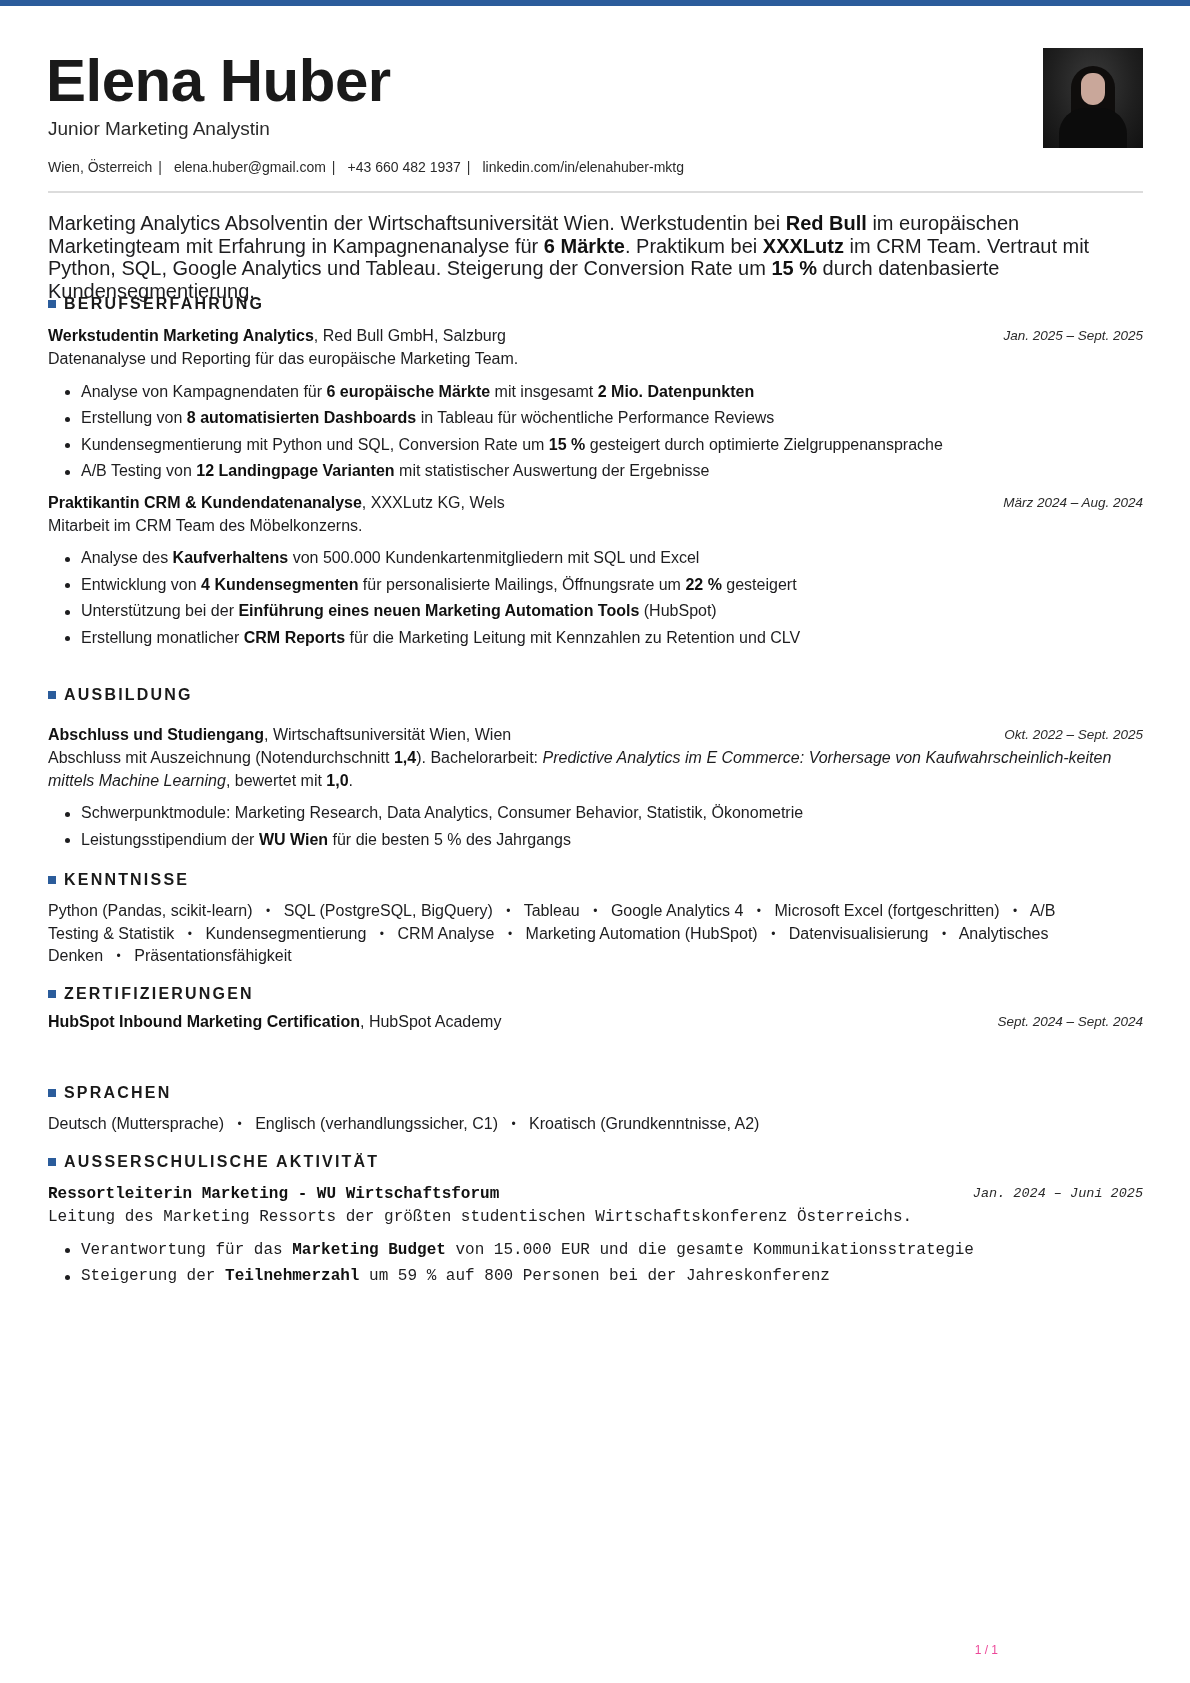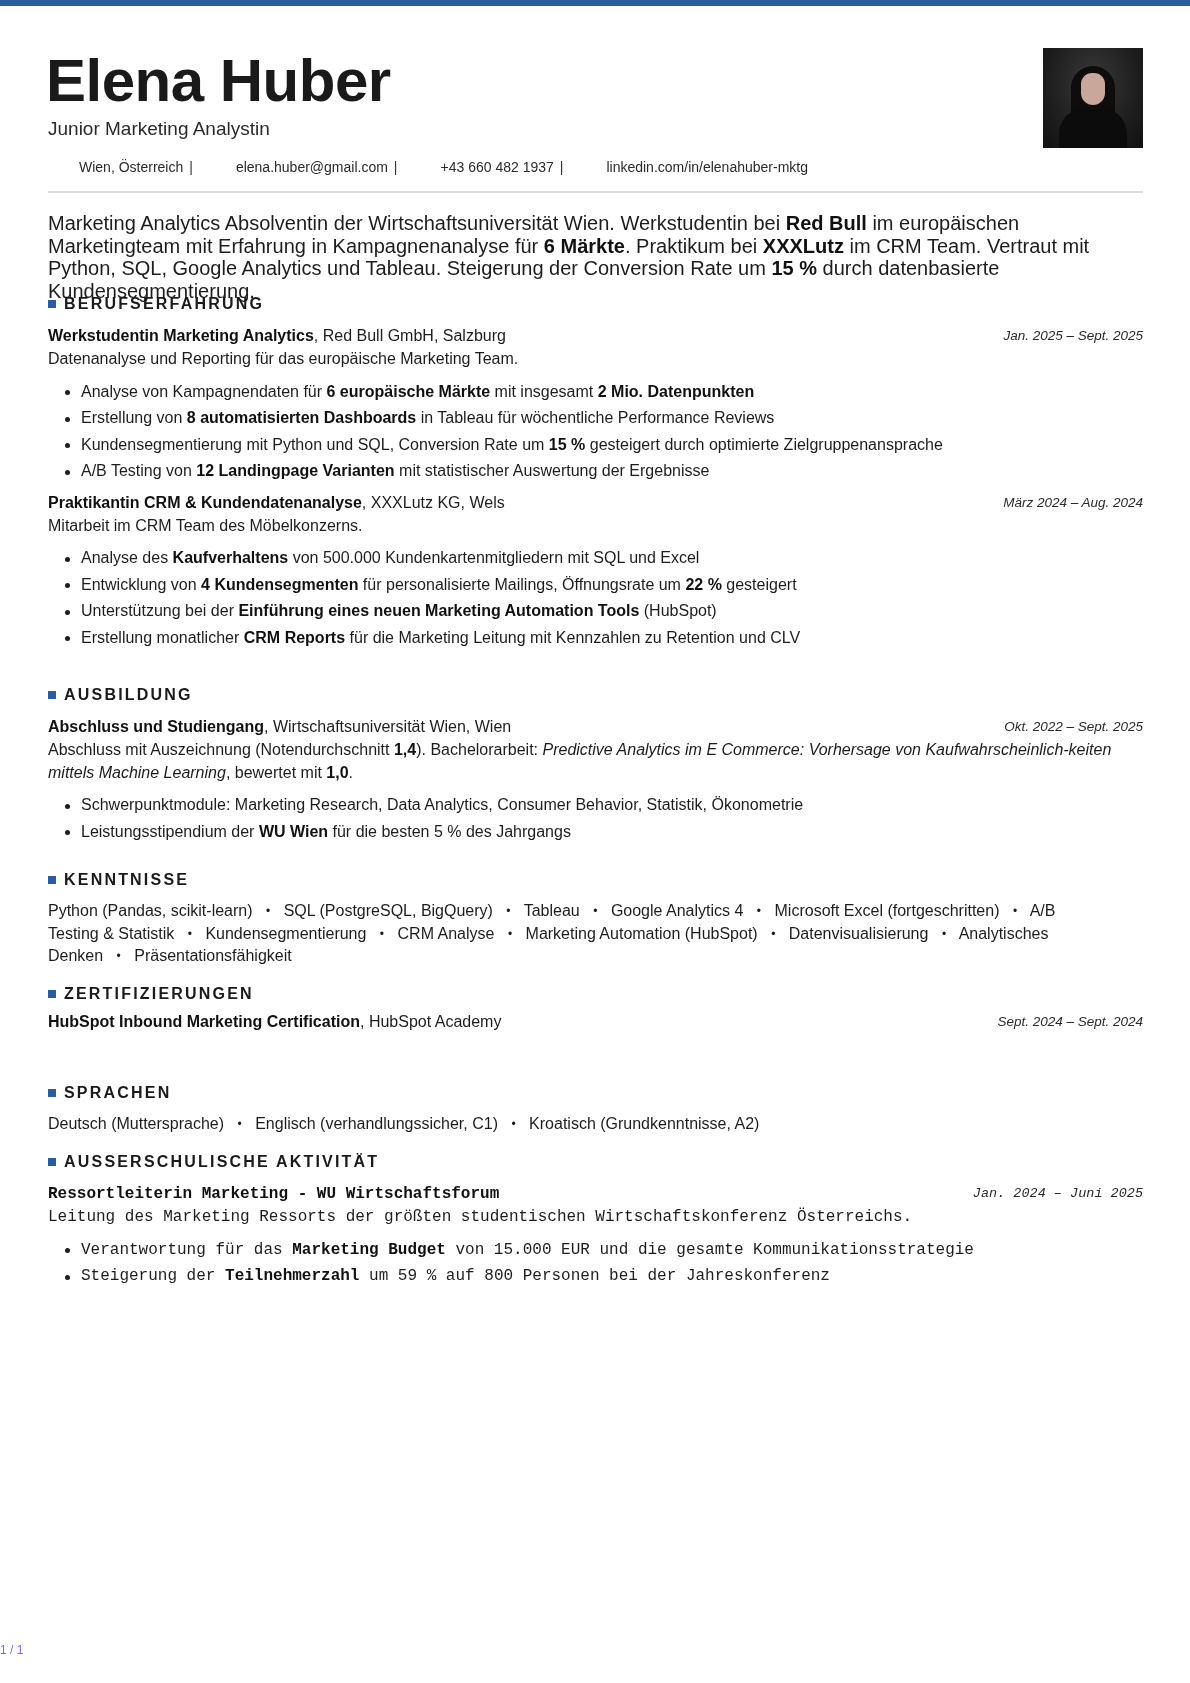--- a/index.html
+++ b/index.html
@@ -4,21 +4,21 @@
 <style>
   * { box-sizing: border-box; margin: 0; padding: 0; }
   html, body { width: 1190px; height: 1683px; background: #ffffff; overflow: hidden; }
   body { font-family: "Liberation Sans", "DejaVu Sans", sans-serif; color: #1d1d1f; position: relative; }
   .topbar { position: absolute; left: 0; top: 0; width: 1190px; height: 6px; background: #2b5c9b; }
   .page { position: absolute; left: 48px; top: 0; width: 1095px; }
   .header { position: relative; height: 200px; }
   .name { position: absolute; left: -2px; top: 46px; font-size: 60px; font-weight: 700; letter-spacing: -0.5px; color: #1a1a1a; line-height: 70px; }
   .subtitle { position: absolute; left: 0; top: 117px; font-size: 19px; color: #2a2a2a; line-height: 24px; }
   .contact { position: absolute; left: 0; top: 157px; font-size: 14px; color: #2a2a2a; line-height: 20px; display: flex; white-space: nowrap; }
-  .contact .item { display: inline-block; margin-left: 31px; }
+  .contact .item { display: inline-block; }
   .contact .sep { display: inline-block; margin: 0 12px 0 6px; color: #333; }
   .photo { position: absolute; right: 0; top: 48px; width: 100px; height: 100px; background: radial-gradient(ellipse at 50% 35%, #3a3a3a 0%, #1f1f1f 60%, #111 100%); overflow: hidden; }
   .photo .hair { position: absolute; left: 28px; top: 18px; width: 44px; height: 70px; background: #0f0d0c; border-radius: 22px 22px 8px 8px; }
   .photo .face { position: absolute; left: 38px; top: 25px; width: 24px; height: 32px; background: #c9a79a; border-radius: 12px 12px 13px 13px; }
   .photo .body { position: absolute; left: 16px; top: 60px; width: 68px; height: 45px; background: #0c0c0c; border-radius: 26px 26px 0 0; }
   .divider { position: absolute; left: 0; top: 191px; width: 1095px; height: 2px; background: #dcdcdc; }
 
   .summary { position: absolute; left: 0; top: 212px; width: 1095px; font-size: 20px; line-height: 22.5px; color: #1d1d1f; }
   b, strong { font-weight: 700; color: #111; }
   i, em { font-style: italic; }
@@ -31,21 +31,21 @@
   .entry-head { position: relative; height: 24px; font-size: 16px; line-height: 24px; }
   .entry-head .date { position: absolute; right: 0; top: 0; font-size: 13.5px; font-style: italic; color: #2a2a2a; }
   .entry-desc { font-size: 16px; line-height: 22.5px; }
   ul.bullets { list-style: none; margin-top: 8px; padding-left: 16px; }
   ul.bullets li { position: relative; font-size: 16px; line-height: 26.5px; padding-left: 17px; }
   ul.bullets li::before { content: ""; position: absolute; left: 1px; top: 11.5px; width: 5px; height: 5px; border-radius: 50%; background: #1d1d1f; }
 
   .inline-list { font-size: 16px; line-height: 22.5px; }
   .inline-list .dot { display: inline-block; margin: 0 9px; font-size: 12px; vertical-align: 1px; }
 
-  .pagenum { position: absolute; left: 0; width: 998px; top: 1643px; text-align: left; font-size: 12px; color: #8b5cf6; }
+  .pagenum { position: absolute; left: 0; width: 998px; top: 1643px; text-align: right; font-size: 12px; color: #ec4899; }
 </style>
 </head>
 <body>
 
 <div class="topbar"></div>
 
 <div class="page">
 
   <div class="header">
     <div class="name">Elena Huber</div>
@@ -102,21 +102,21 @@
         <li><span>Erstellung monatlicher </span><b>CRM Reports</b><span> für die Marketing Leitung mit Kennzahlen zu Retention und CLV</span></li>
       </ul>
     </div>
   </div>
 
   <div class="section" style="top:684px;">
     <div class="sec-head">
       <span class="sec-square"></span>
       <span class="sec-title">AUSBILDUNG</span>
     </div>
-    <div style="margin-top:9px;">
+    <div style="margin-top:17px;">
       <div class="entry-head">
         <b>Abschluss und Studiengang</b><span>, Wirtschaftsuniversität Wien, Wien</span>
         <span class="date">Okt. 2022 – Sept. 2025</span>
       </div>
       <div class="entry-desc"><span>Abschluss mit Auszeichnung (Notendurchschnitt </span><b>1,4</b><span>). Bachelorarbeit: </span><i>Predictive Analytics im E Commerce: Vorhersage von Kaufwahrscheinlich-keiten mittels Machine Learning</i><span>, bewertet mit </span><b>1,0</b><span>.</span></div>
       <ul class="bullets">
         <li><span>Schwerpunktmodule: Marketing Research, Data Analytics, Consumer Behavior, Statistik, Ökonometrie</span></li>
         <li><span>Leistungsstipendium der </span><b>WU Wien</b><span> für die besten 5 % des Jahrgangs</span></li>
       </ul>
     </div>

